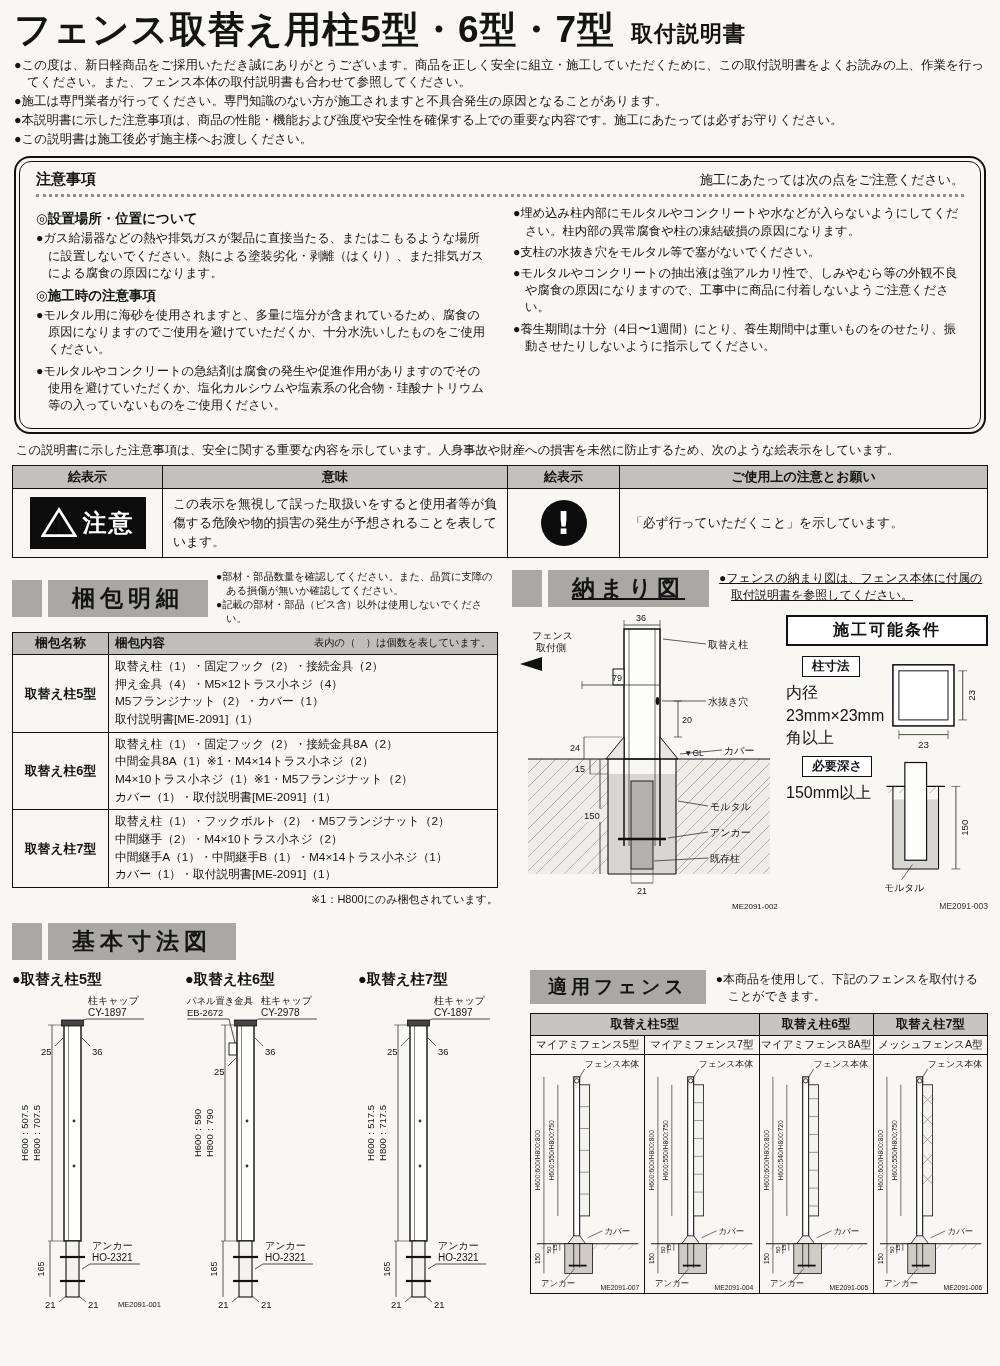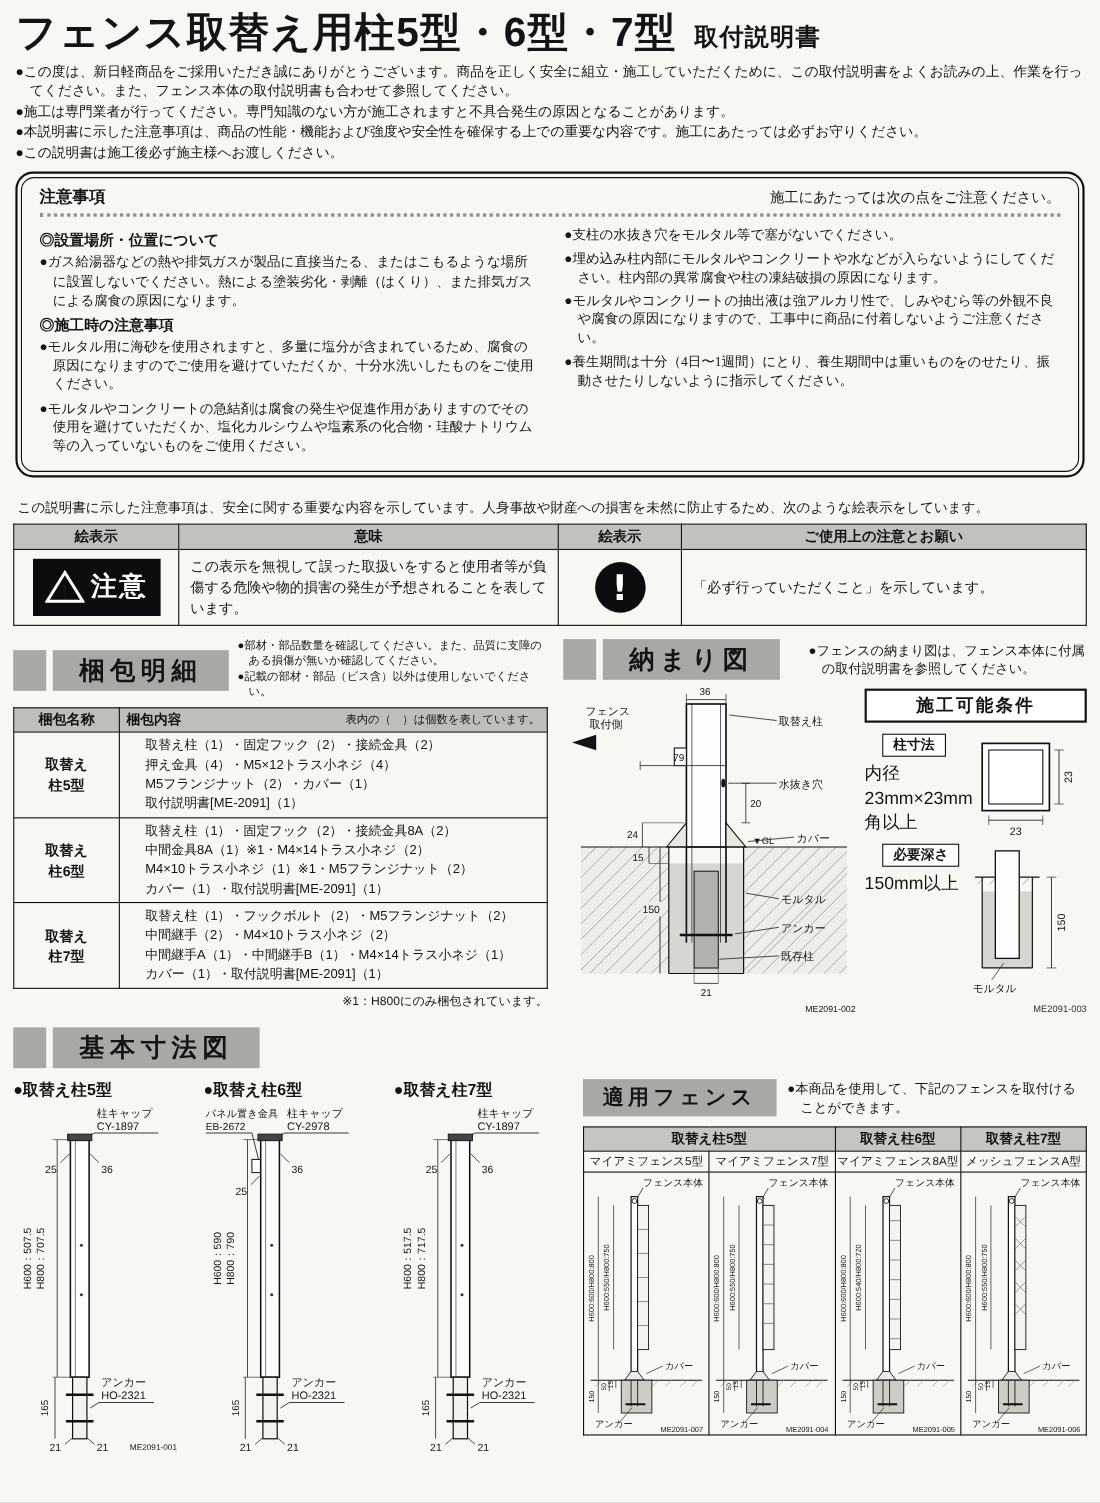--- a/index.html
+++ b/index.html
@@ -10,21 +10,21 @@
     padding:8px 12px;overflow:hidden;position:relative;
   }
   
   .title-row{display:flex;align-items:flex-end;gap:16px;margin:2px 2px 6px;}
   .title-row h1{margin:0;font-size:37px;font-weight:800;letter-spacing:1px;line-height:1.1;}
   .title-sub{font-size:22px;font-weight:800;padding-bottom:2px;letter-spacing:1px;}
   
   .intro{list-style:none;margin:4px 2px 8px;padding:0;font-size:12.5px;line-height:1.42;}
   .intro li{text-indent:-13px;padding-left:13px;margin-bottom:1px;}
   
-  .caution-box{border:2px solid #111;border-radius:16px;padding:3px;margin:6px 2px 19px;font-family:Liberation Serif, serif;}
+  .caution-box{border:2px solid #111;border-radius:16px;padding:3px;margin:6px 2px 8px;}
   .caution-inner{border:1.5px solid #111;border-radius:12px;padding:8px 16px 10px;}
   .caution-head{display:flex;justify-content:space-between;align-items:flex-end;}
   .caution-title{font-size:15px;font-weight:800;}
   .caution-sub{font-size:13px;}
   .dots{border-top:3px dotted #8f8f8f;margin:5px 0 8px;}
   .caution-cols{display:flex;gap:26px;}
   .caution-cols .col{flex:1;}
   .subhead{font-weight:800;font-size:13.5px;margin:5px 0 2px;}
   .cbullet{font-size:12.3px;line-height:1.4;text-indent:-12px;padding-left:12px;margin-bottom:4px;}
   
@@ -42,28 +42,28 @@
   .sec-sq{width:30px;background:#a9a8a4;}
   .sec-box{background:#a9a8a4;padding:3px 24px;font-size:23px;font-weight:800;letter-spacing:5px;display:flex;align-items:center;white-space:nowrap;}
   
   .mid{display:flex;gap:14px;margin-top:12px;}
   .packing{width:492px;}
   .pack-head{display:flex;gap:8px;align-items:center;}
   .pack-notes{font-size:10.3px;line-height:1.35;flex:1;}
   .pack-notes div{text-indent:-10px;padding-left:10px;}
   .pack-table{width:100%;border-collapse:collapse;margin-top:6px;}
   .pack-table th{background:#bfbeba;border:1.5px solid #111;font-size:12.5px;padding:2px 4px;}
-  .pack-table td{border:1.5px solid #111;font-size:11.8px;padding:3px 23px;line-height:1.5;}
+  .pack-table td{border:1.5px solid #111;font-size:11.8px;padding:3px 6px;line-height:1.5;}
   .pack-table .cname{width:96px;text-align:center;font-weight:700;font-size:12.8px;}
   .pth{display:flex;justify-content:space-between;align-items:center;padding:0 2px;}
   .pnote{font-size:10.3px;font-weight:400;}
   .pack-foot{text-align:right;font-size:11px;margin-top:4px;}
   
   .install{flex:1;}
-  .install-top{display:flex;gap:26px;align-items:center;}
+  .install-top{display:flex;gap:10px;align-items:flex-start;text-decoration:underline;}
   .install-note{font-size:12px;line-height:1.4;margin:0;flex:1;text-indent:-12px;padding-left:12px;}
   .install-body{display:flex;gap:6px;margin-top:4px;}
   .layout-svg{width:268px;height:302px;flex:none;}
   .cond-panel{width:202px;padding-top:4px;}
   .cond-title{border:2px solid #111;background:#fff;padding:3px 8px;text-align:center;font-size:16px;font-weight:800;letter-spacing:2px;margin-bottom:10px;}
   .cond-row{display:flex;gap:4px;margin-bottom:6px;}
   .cond-left{width:92px;flex:none;}
   .cond-label{display:inline-block;border:1.5px solid #111;background:#fff;padding:1px 9px;font-size:12.5px;font-weight:700;margin-bottom:5px;margin-left:16px;}
   .cond-text{font-size:16px;line-height:1.4;}
   .cond-doc{text-align:right;font-size:8.5px;color:#333;}
@@ -112,22 +112,22 @@
       <div class="dots"></div>
       <div class="caution-cols">
         <div class="col">
           <div class="subhead">◎設置場所・位置について</div>
           <div class="cbullet">●ガス給湯器などの熱や排気ガスが製品に直接当たる、またはこもるような場所に設置しないでください。熱による塗装劣化・剥離（はくり）、また排気ガスによる腐食の原因になります。</div>
           <div class="subhead">◎施工時の注意事項</div>
           <div class="cbullet">●モルタル用に海砂を使用されますと、多量に塩分が含まれているため、腐食の原因になりますのでご使用を避けていただくか、十分水洗いしたものをご使用ください。</div>
           <div class="cbullet">●モルタルやコンクリートの急結剤は腐食の発生や促進作用がありますのでその使用を避けていただくか、塩化カルシウムや塩素系の化合物・珪酸ナトリウム等の入っていないものをご使用ください。</div>
         </div>
         <div class="col">
+          <div class="cbullet">●埋め込み柱内部にモルタルやコンクリートや水などが入らないようにしてください。柱内部の異常腐食や柱の凍結破損の原因になります。</div>
           <div class="cbullet">●支柱の水抜き穴をモルタル等で塞がないでください。</div>
-          <div class="cbullet">●埋め込み柱内部にモルタルやコンクリートや水などが入らないようにしてください。柱内部の異常腐食や柱の凍結破損の原因になります。</div>
           <div class="cbullet">●モルタルやコンクリートの抽出液は強アルカリ性で、しみやむら等の外観不良や腐食の原因になりますので、工事中に商品に付着しないようご注意ください。</div>
           <div class="cbullet">●養生期間は十分（4日〜1週間）にとり、養生期間中は重いものをのせたり、振動させたりしないように指示してください。</div>
         </div>
       </div>
     </div>
   </div>
 
   <p class="safety-note">この説明書に示した注意事項は、安全に関する重要な内容を示しています。人身事故や財産への損害を未然に防止するため、次のような絵表示をしています。</p>
   <table class="symbol-table">
     <tbody>

